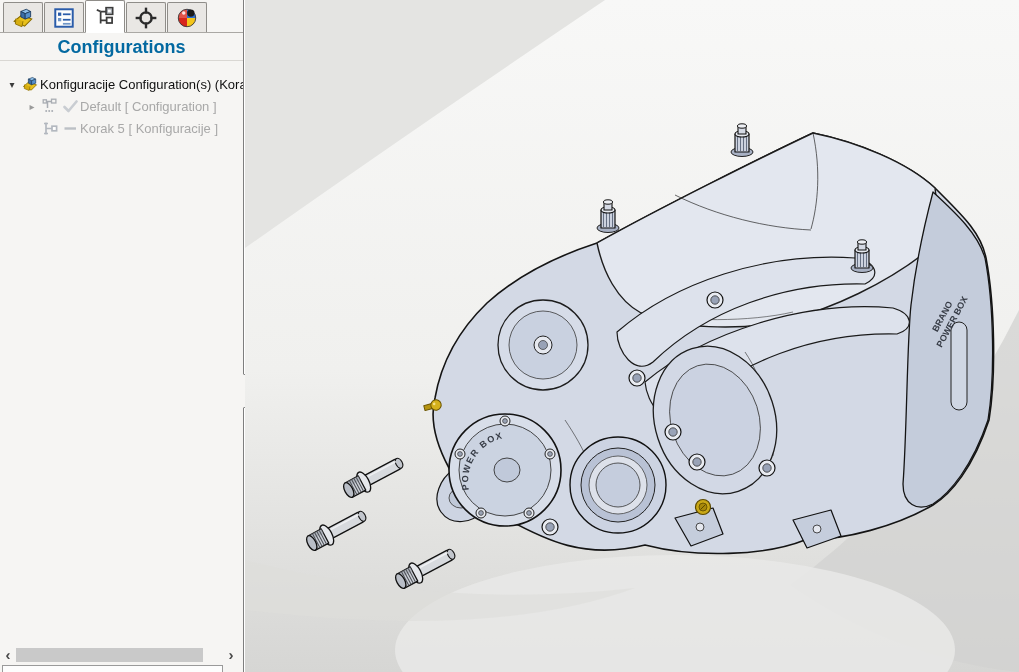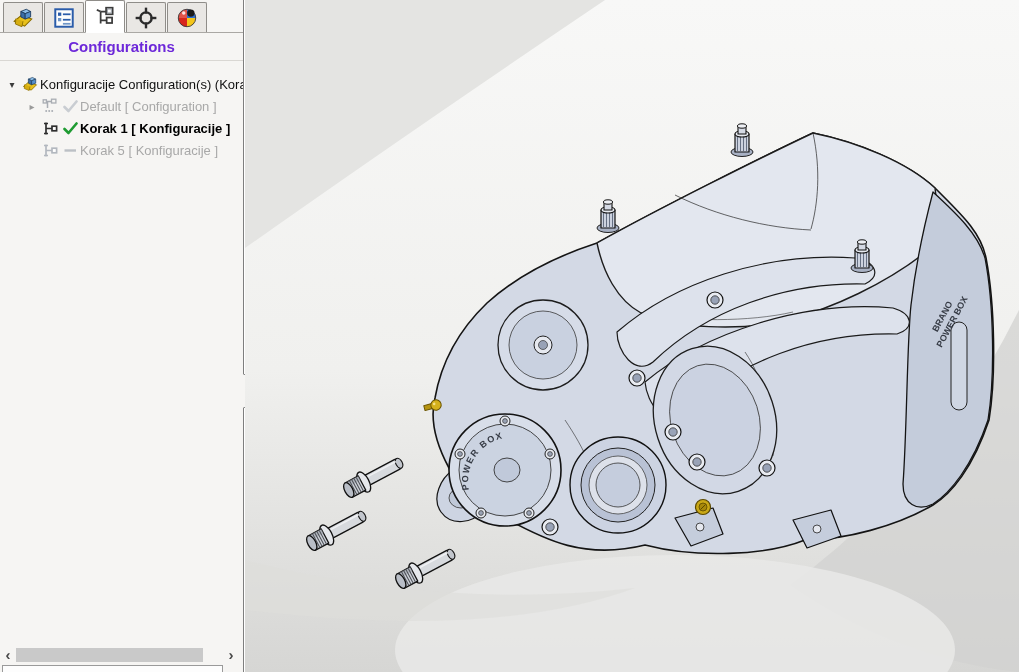--- a/index.html
+++ b/index.html
@@ -9,21 +9,21 @@
   
   .panel{position:absolute;left:0;top:0;width:244px;height:672px;
          background:#f6f5f3;border-right:1px solid #7e7e7e;box-sizing:border-box;}
   .tabstrip{position:absolute;left:0;top:0;width:100%;height:33px;
             border-bottom:1px solid #aaa8a4;display:flex;align-items:flex-end;padding-left:3px;box-sizing:border-box;}
   .tab{width:40px;height:30px;background:#e9e7e4;border:1px solid #8f8d89;border-bottom:none;
        display:flex;align-items:center;justify-content:center;margin-right:1px;box-sizing:border-box;
        border-radius:2px 2px 0 0;}
   .tab.active{background:#ffffff;height:33px;margin-bottom:-1px;border-bottom:1px solid #fff;}
   .cfg-header{position:absolute;left:0;top:33px;width:100%;height:28px;line-height:28px;
-              text-align:center;font-weight:bold;font-size:15px;color:#6d28d9;
+              text-align:center;font-weight:bold;font-size:18px;color:#0369a1;
               border-bottom:1px solid #d9d7d3;box-sizing:border-box;}
   .tree{position:absolute;left:0;top:62px;width:100%;padding-top:11px;}
   .trow{display:flex;align-items:center;height:22px;white-space:nowrap;overflow:hidden;font-size:13px;cursor:default;}
   .trow .arrow{width:16px;text-align:center;font-size:10px;flex:0 0 16px;}
   .trow .ticon{width:20px;flex:0 0 20px;display:flex;align-items:center;justify-content:center;}
   .trow .glyph{width:20px;flex:0 0 20px;display:flex;align-items:center;justify-content:center;}
   .trow.root{padding-left:4px;color:#101010;}
   .trow.child{padding-left:24px;}
   .trow .glyph svg{display:none;}
   .trow.status-check svg.g-check{display:block;}
@@ -146,36 +146,20 @@
         </span>
         <span class="glyph">
           <svg class="g-check" width="15" height="13" viewBox="0 0 15 13">
               <path d="M1.5,7 L5.5,11 L13.5,1.5" fill="none" stroke-width="2.6" stroke-linecap="round" stroke-linejoin="round"></path>
             </svg>
 
         </span>
         <span class="lbl">Default [ Configuration ]</span>
       </div>
 
-      <div class="trow child enabled status-check active">
-        <span class="arrow"></span>
-        <span class="ticon flag">
-          <svg width="15" height="15" viewBox="0 0 15 15">
-            <path d="M3,1.5 V13.5 M1,2.5 H5 M1,12.5 H5 M3,7.5 H9" fill="none" stroke="currentColor" stroke-width="1.7"></path>
-            <rect x="9" y="5.2" width="4.6" height="4.6" fill="#fff" stroke="currentColor" stroke-width="1.7"></rect>
-          </svg>
-        </span>
-        <span class="glyph">
-          <svg class="g-check" width="15" height="13" viewBox="0 0 15 13">
-              <path d="M1.5,7 L5.5,11 L13.5,1.5" fill="none" stroke-width="2.6" stroke-linecap="round" stroke-linejoin="round"></path>
-            </svg>
-
-        </span>
-        <span class="lbl">Korak 1 [ Konfiguracije ]</span>
-      </div>
 
 
 
 
       <div class="trow child disabled status-dash">
         <span class="arrow"></span>
         <span class="ticon flag">
           <svg width="15" height="15" viewBox="0 0 15 15">
             <path d="M3,1.5 V13.5 M1,2.5 H5 M1,12.5 H5 M3,7.5 H9" fill="none" stroke="currentColor" stroke-width="1.7"></path>
             <rect x="9" y="5.2" width="4.6" height="4.6" fill="#fff" stroke="currentColor" stroke-width="1.7"></rect>

